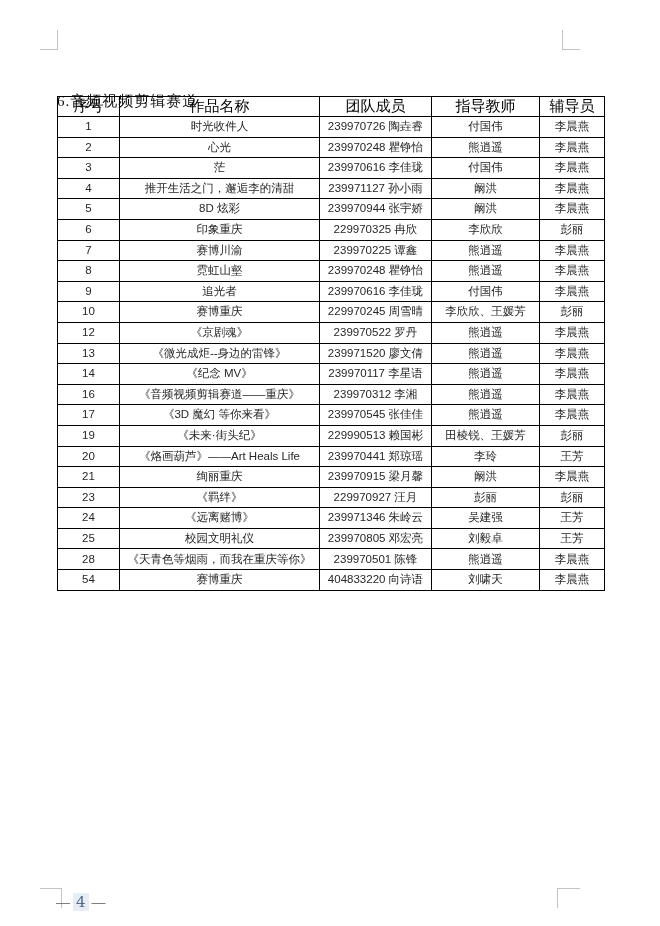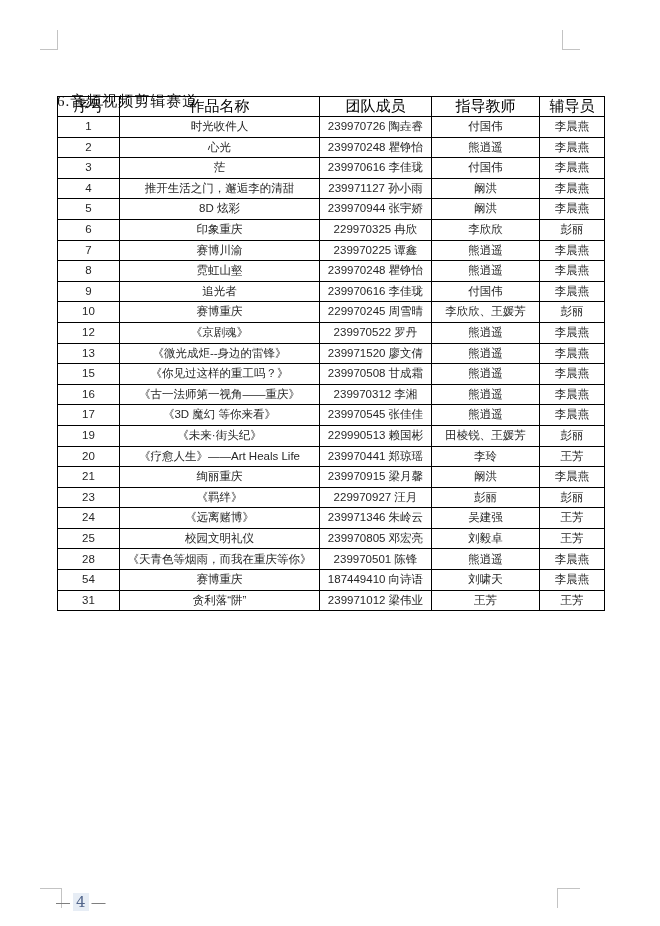--- a/index.html
+++ b/index.html
@@ -188,32 +188,32 @@
     </tr>
 
     <tr>
       <td>13</td>
       <td>《微光成炬--身边的雷锋》</td>
       <td>239971520 廖文倩</td>
       <td>熊逍遥</td>
       <td>李晨燕</td>
     </tr>
 
-
-    <tr>
-      <td>15</td>
-      <td>《你见过这样的重工吗？》</td>
-      <td>239970508 甘成霜</td>
-      <td>熊逍遥</td>
-      <td>李晨燕</td>
-    </tr>
+    <tr>
+      <td>14</td>
+      <td>《纪念 MV》</td>
+      <td>239970117 李星语</td>
+      <td>熊逍遥</td>
+      <td>李晨燕</td>
+    </tr>
+
 
     <tr>
       <td>16</td>
-      <td>《古一法师第一视角——重庆》</td>
+      <td>《音频视频剪辑赛道——重庆》</td>
       <td>239970312 李湘</td>
       <td>熊逍遥</td>
       <td>李晨燕</td>
     </tr>
 
     <tr>
       <td>17</td>
       <td>《3D 魔幻 等你来看》</td>
       <td>239970545 张佳佳</td>
       <td>熊逍遥</td>
@@ -224,21 +224,21 @@
     <tr>
       <td>19</td>
       <td>《未来·街头纪》</td>
       <td>229990513 赖国彬</td>
       <td>田棱锐、王媛芳</td>
       <td>彭丽</td>
     </tr>
 
     <tr>
       <td>20</td>
-      <td>《疗愈人生》——Art Heals Life</td>
+      <td>《烙画葫芦》——Art Heals Life</td>
       <td>239970441 郑琼瑶</td>
       <td>李玲</td>
       <td>王芳</td>
     </tr>
 
     <tr>
       <td>21</td>
       <td>绚丽重庆</td>
       <td>239970915 梁月馨</td>
       <td>阚洪</td>
@@ -276,33 +276,26 @@
       <td>28</td>
       <td>《天青色等烟雨，而我在重庆等你》</td>
       <td>239970501 陈锋</td>
       <td>熊逍遥</td>
       <td>李晨燕</td>
     </tr>
 
     <tr>
       <td>54</td>
       <td>赛博重庆</td>
-      <td>187449410 向诗语</td>
+      <td>404833220 向诗语</td>
       <td>刘啸天</td>
       <td>李晨燕</td>
     </tr>
 
 
-    <tr>
-      <td>31</td>
-      <td>贪利落“阱”</td>
-      <td>239971012 梁伟业</td>
-      <td>王芳</td>
-      <td>王芳</td>
-    </tr>
 
   </tbody>
   </table>
 
   <div class="pagenum">
     <span class="dash">—</span>
     <span class="num">4</span>
     <span class="dash">—</span>
   </div>
 

